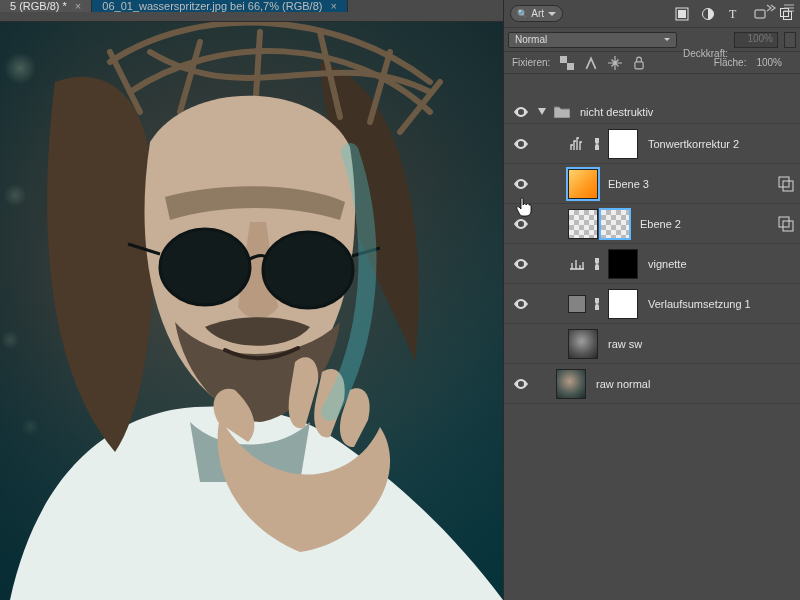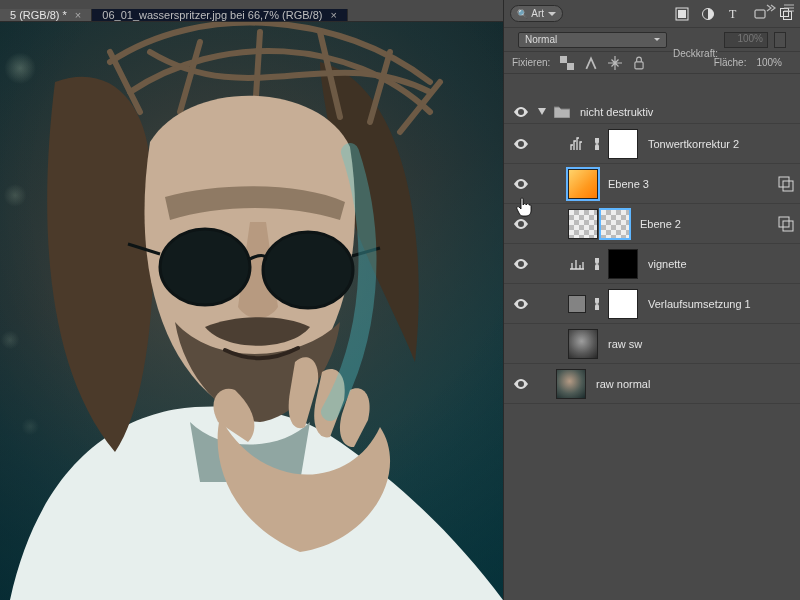--- a/index.html
+++ b/index.html
@@ -1,20 +1,20 @@
 <!DOCTYPE html>
 <html><head>
 <meta charset="utf-8">
 <style>
 * { margin:0; padding:0; box-sizing:border-box; }
 body { width:800px; height:600px; background:#3a3a3a; font-family:"Lucida Grande","Segoe UI",Arial,sans-serif; font-size:11px; color:#cfcfcf; overflow:hidden; }
 
 
-#tabbar { position:absolute; top:0; left:0; right:0; height:22px; background:#4a4a4a; display:flex; align-items:flex-end; border-bottom:1px solid #2b2b2b; }
-.tab { display:flex; align-items:center; padding:0 10px; border-right:1px solid #2b2b2b; background:#0f172a; color:#bdbdbd; cursor:pointer; }
+#tabbar { position:absolute; top:0; left:0; right:0; height:22px; background:#4a4a4a; display:flex; align-items:flex-start; border-bottom:1px solid #2b2b2b; }
+.tab { display:flex; align-items:center; padding:0 10px; border-right:1px solid #2b2b2b; background:#0c4a6e; color:#bdbdbd; cursor:pointer; }
 .tab.active { background:#535353; color:#e6e6e6; }
 .tab .close-x { margin-left:8px; font-family:Arial; color:#aaa; }
 
 
 #canvas { position:absolute; top:22px; left:0; width:503px; bottom:0;
   background:
     
     radial-gradient(ellipse 120% 110% at 55% 30%,
       transparent 0%, transparent 40%, rgba(0,35,45,.55) 80%, rgba(0,10,15,.75) 100%),
     
@@ -43,21 +43,21 @@
 .ptab { padding:4px 10px 3px; margin-right:2px; border-radius:3px 3px 0 0; color:#bdbdbd; cursor:pointer; }
 .ptab.active { background:#5c5c5c; color:#f0f0f0; }
 
 .toolbar { display:flex; align-items:center; height:28px; padding:0 6px; gap:10px; border-bottom:1px solid #3b3b3b; }
 .filter-pill { height:17px; background:#5b5b5b; border:1px solid #2c2c2c; border-radius:9px; padding:0 18px 0 6px; display:flex; align-items:center; font-size:10px; color:#ddd; position:relative; cursor:pointer;}
 .filter-pill::after{ content:""; position:absolute; right:6px; top:6px; border:4px solid transparent; border-top-color:#ccc;}
 .toolbar .spacer{flex:1;}
 .tbicon { width:16px; height:16px; display:flex; align-items:center; justify-content:center; color:#e0e0e0; cursor:pointer;}
 .tbicon svg{width:14px;height:14px;fill:#e0e0e0;}
 
-.opt-row { display:flex; align-items:center; height:24px; padding:0 14px; gap:6px; font-size:10px; color:#bdbdbd; border-bottom:1px solid #3b3b3b;}
+.opt-row { display:flex; align-items:center; height:24px; padding:0 4px; gap:6px; font-size:10px; color:#bdbdbd; border-bottom:1px solid #3b3b3b;}
 .opt-row .dd { flex:1; height:16px; background:#5a5a5a; border:1px solid #2c2c2c; border-radius:2px; padding:0 6px; display:flex; align-items:center; position:relative; color:#ddd; cursor:pointer;}
 .opt-row .dd::after{content:"";position:absolute;right:6px;top:5px;border:3px solid transparent;border-top-color:#ccc;}
 .opt-row .numbox{ width:44px; height:16px; background:#424242; border:1px solid #2c2c2c; color:#777; text-align:right; padding:0 4px; font-size:10px;}
 .opt-row .step { width:12px; height:16px; background:#4d4d4d; border:1px solid #2c2c2c; cursor:pointer;}
 .opt-row .lbl-right{margin-left:auto;margin-top:28px;}
 
 .lock-row{display:flex;align-items:center;height:22px;padding:0 8px;gap:10px;font-size:10px;color:#bdbdbd;border-bottom:1px solid #3b3b3b;}
 .lock-row .lockicon{width:14px;height:14px;display:flex;align-items:center;justify-content:center;color:#bbb;}
 .lock-row .sp{flex:1;}
 

